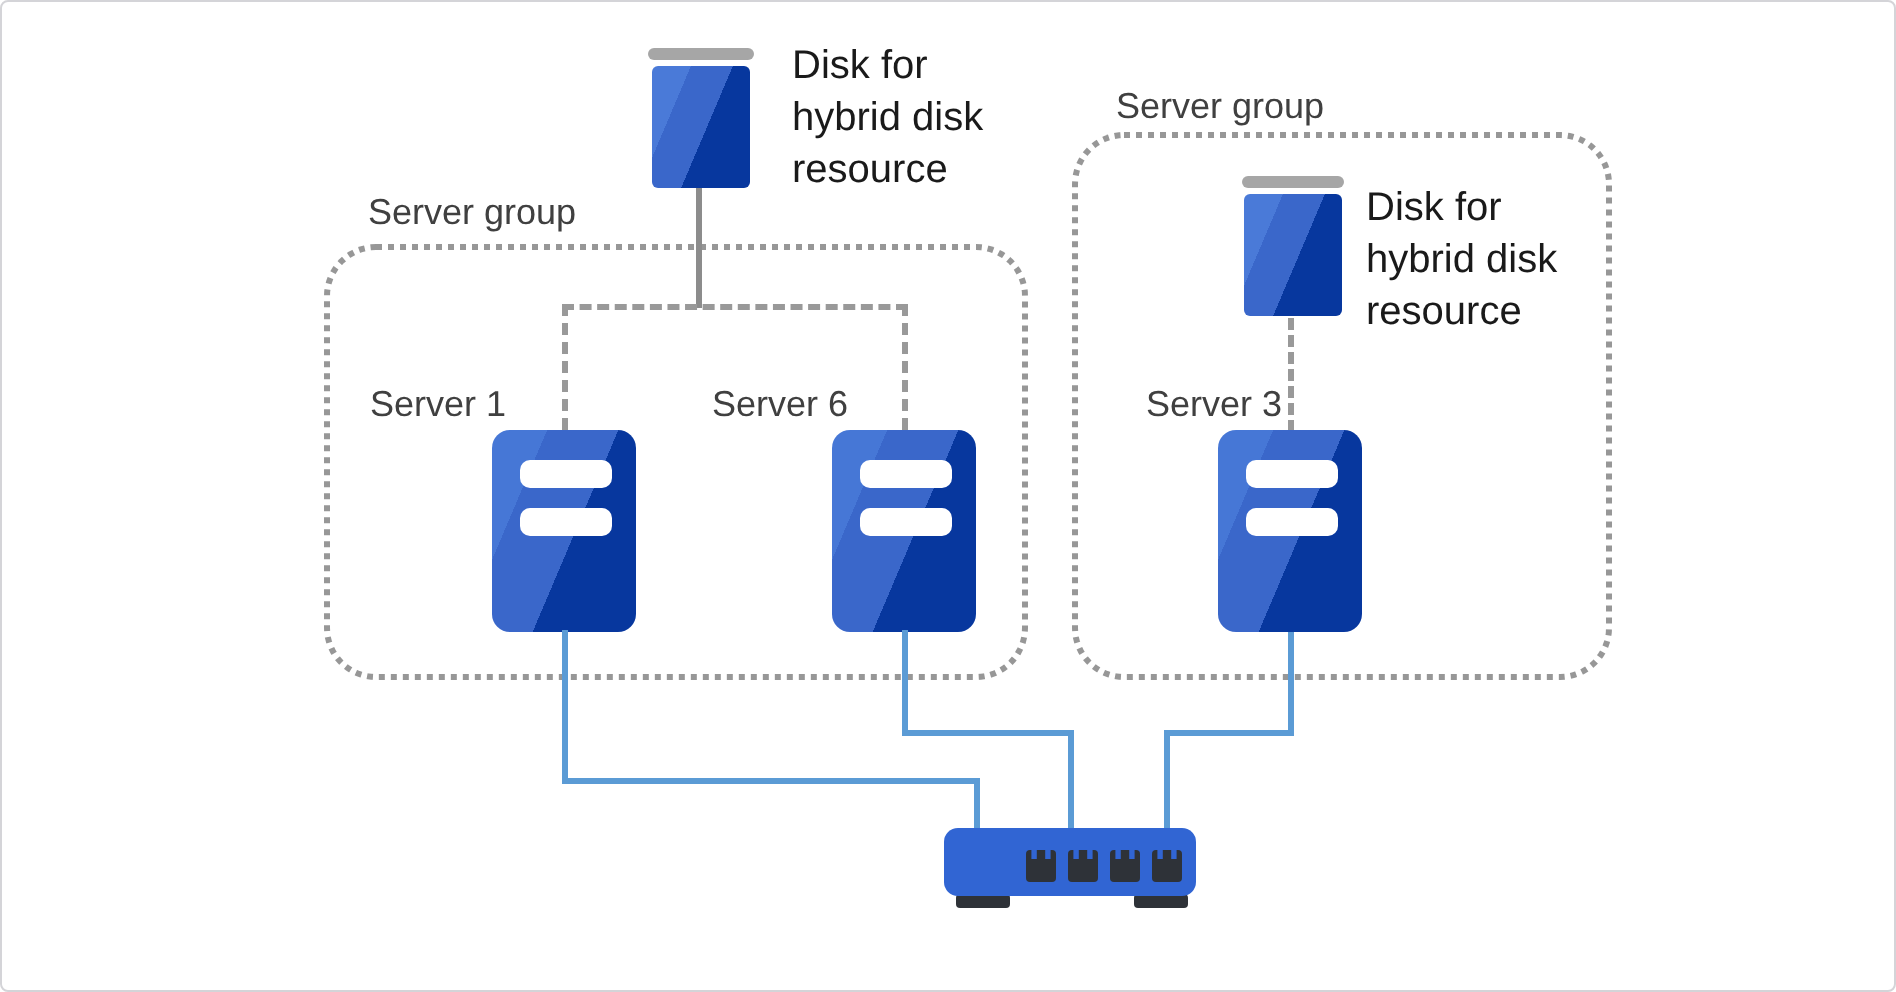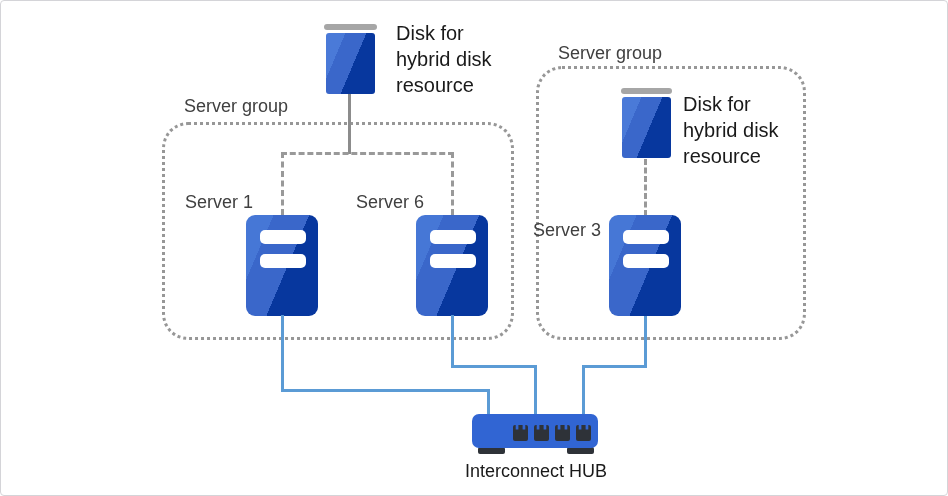--- a/index.html
+++ b/index.html
@@ -75,21 +75,21 @@
   <div class="abs disk-body" style="left:621px;top:96px;width:49px;height:61px;"></div>
   <div class="abs disk-label" style="left:682px;top:90px;">
     <div>Disk for</div>
     <div>hybrid disk</div>
     <div>resource</div>
   </div>
   <div class="abs dash-v" style="left:643px;top:158px;height:57px;"></div>
 
   <div class="abs label" style="left:184px;top:191px;">Server 1</div>
   <div class="abs label" style="left:355px;top:191px;">Server 6</div>
-  <div class="abs label" style="left:532px;top:191px;margin-top:28px;">Server 3</div>
+  <div class="abs label" style="left:572px;top:191px;">Server 3</div>
 
   <div class="abs server-icon" style="left:245px;top:214px;">
     <div class="slot s1"></div>
     <div class="slot s2"></div>
   </div>
   <div class="abs server-icon" style="left:415px;top:214px;">
     <div class="slot s1"></div>
     <div class="slot s2"></div>
   </div>
   <div class="abs server-icon" style="left:608px;top:214px;">
@@ -110,15 +110,14 @@
   <div class="abs blue" style="left:581px;top:364px;width:3px;height:51px;"></div>
 
   <div class="abs hub-foot" style="left:477px;top:446px;"></div>
   <div class="abs hub-foot" style="left:566px;top:446px;"></div>
   <div class="abs hub-body" style="left:471px;top:413px;">
     <div class="abs hub-port" style="left:41px;top:11px;"></div>
     <div class="abs hub-port" style="left:62px;top:11px;"></div>
     <div class="abs hub-port" style="left:83px;top:11px;"></div>
     <div class="abs hub-port" style="left:104px;top:11px;"></div>
   </div>
-  <div class="abs hub-label" style="left:440px;top:460px;width:190px;">Interconnect HUB</div>
 
 </div>
 
 </body></html>

